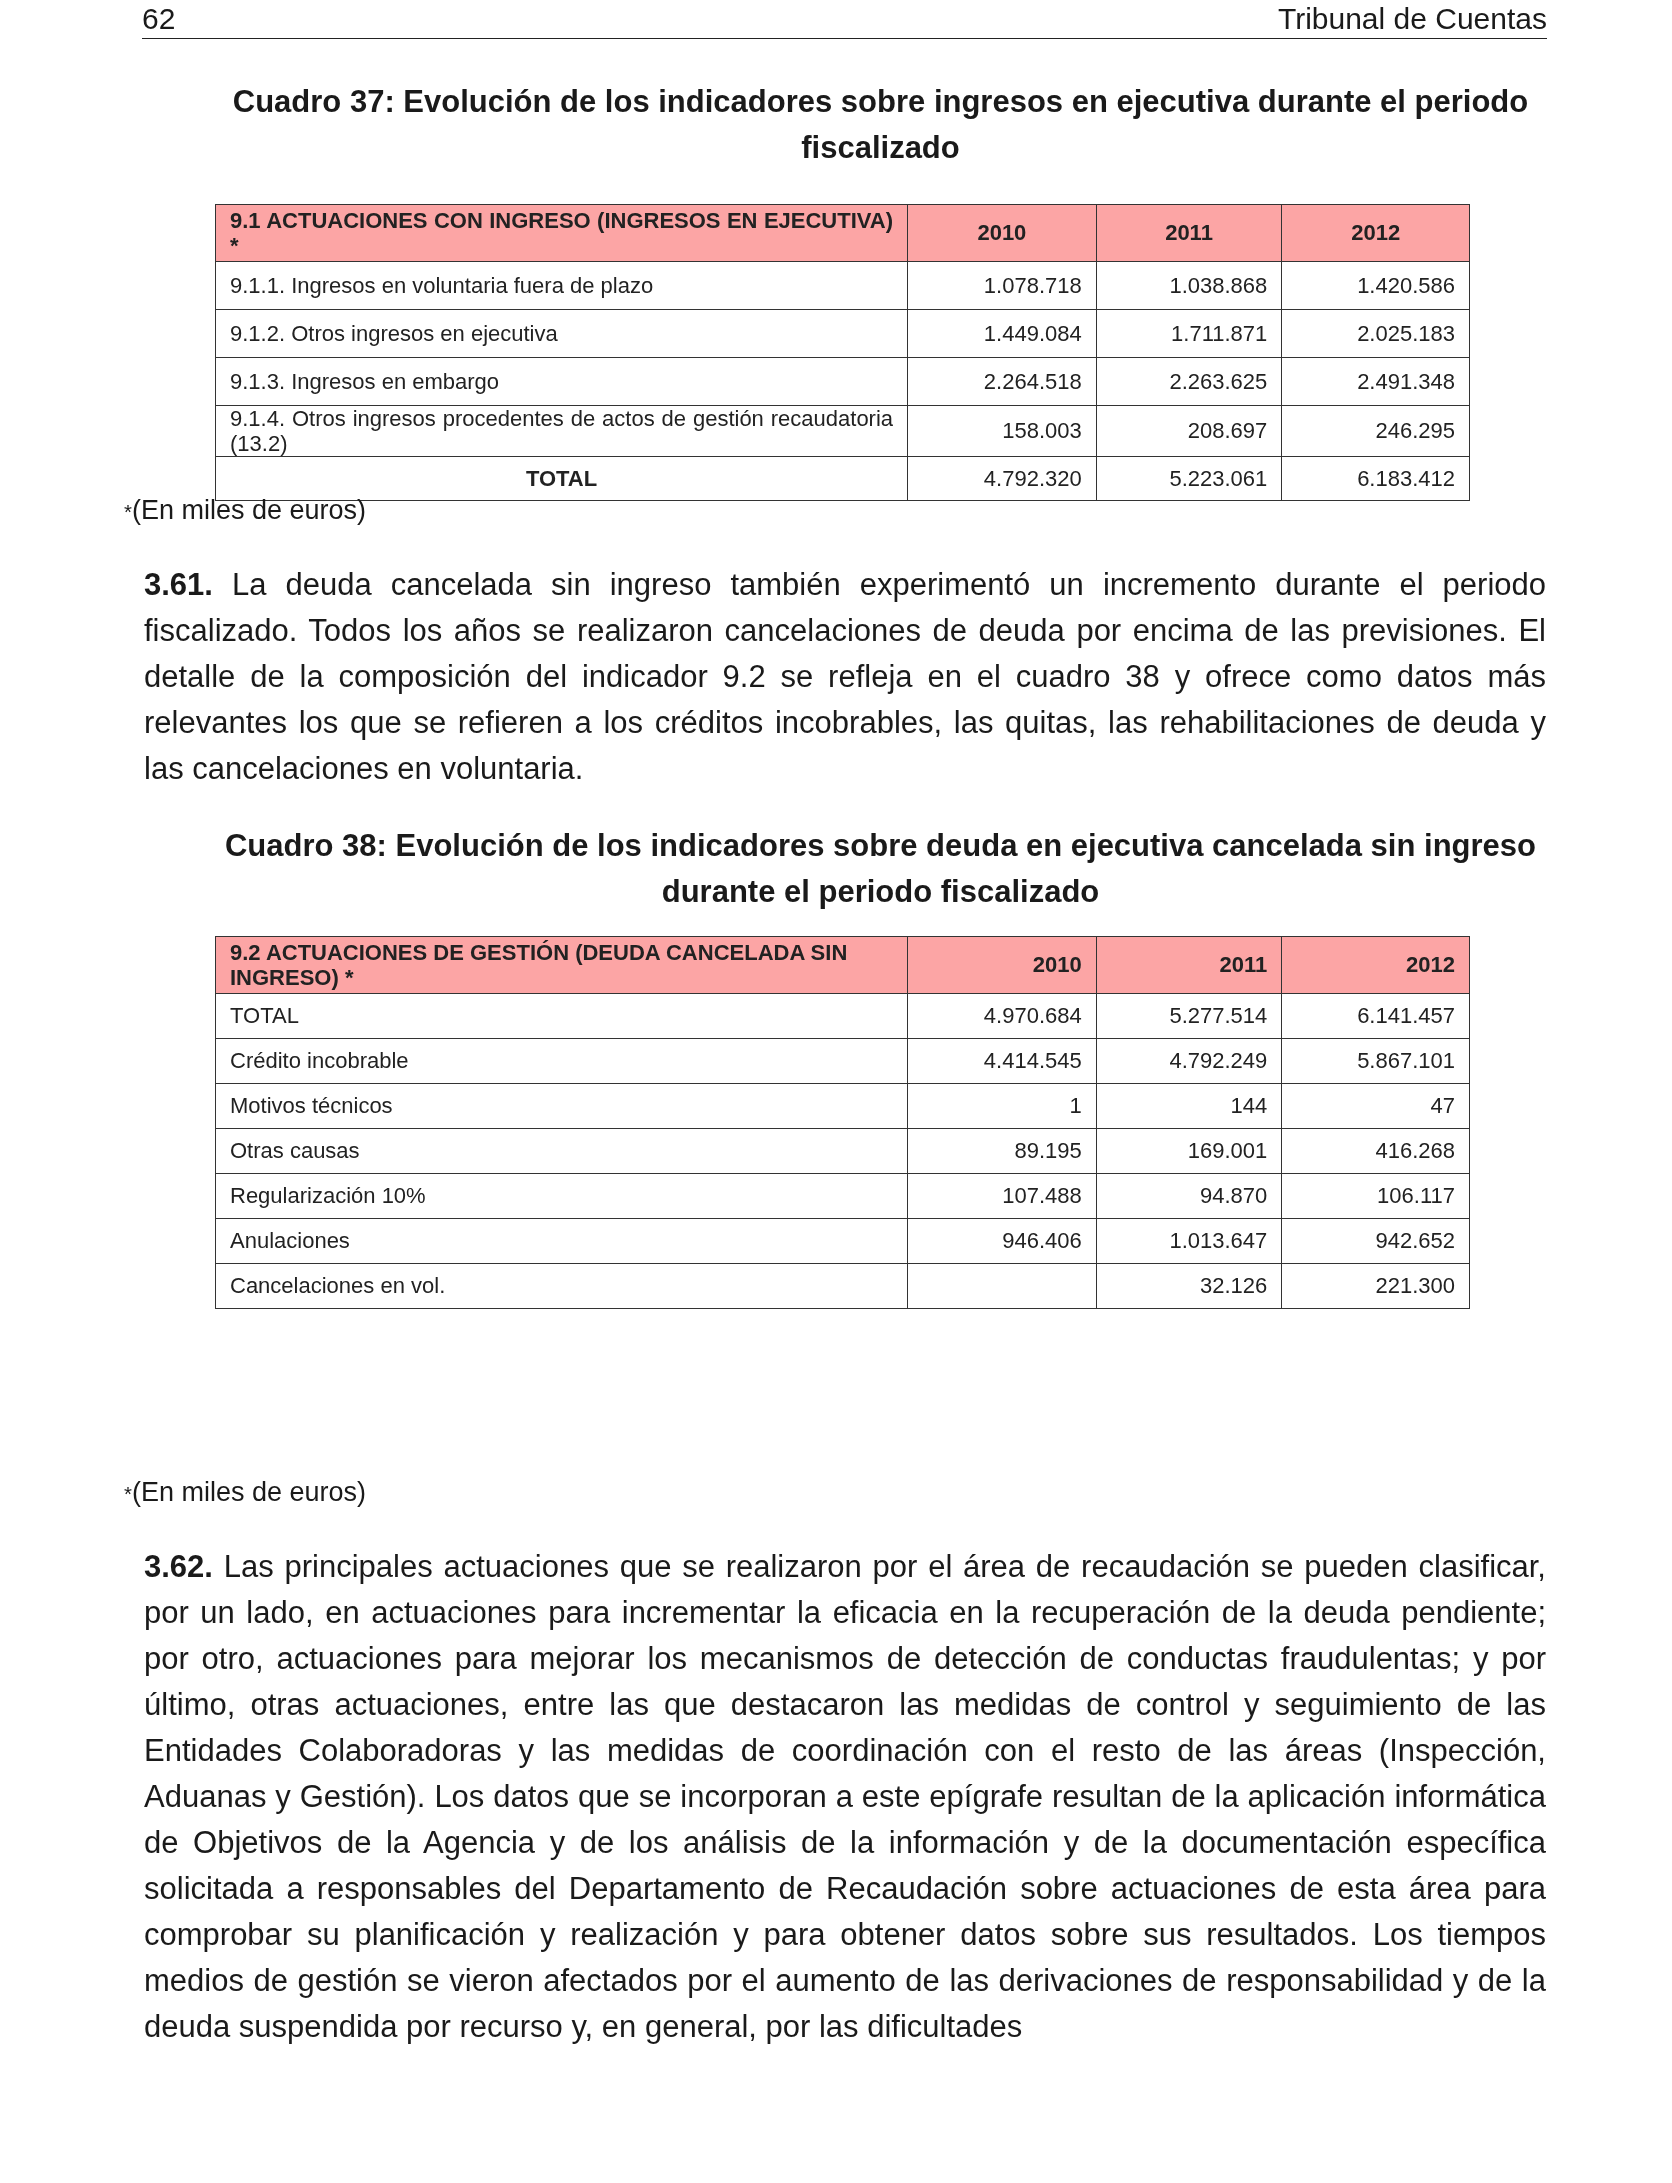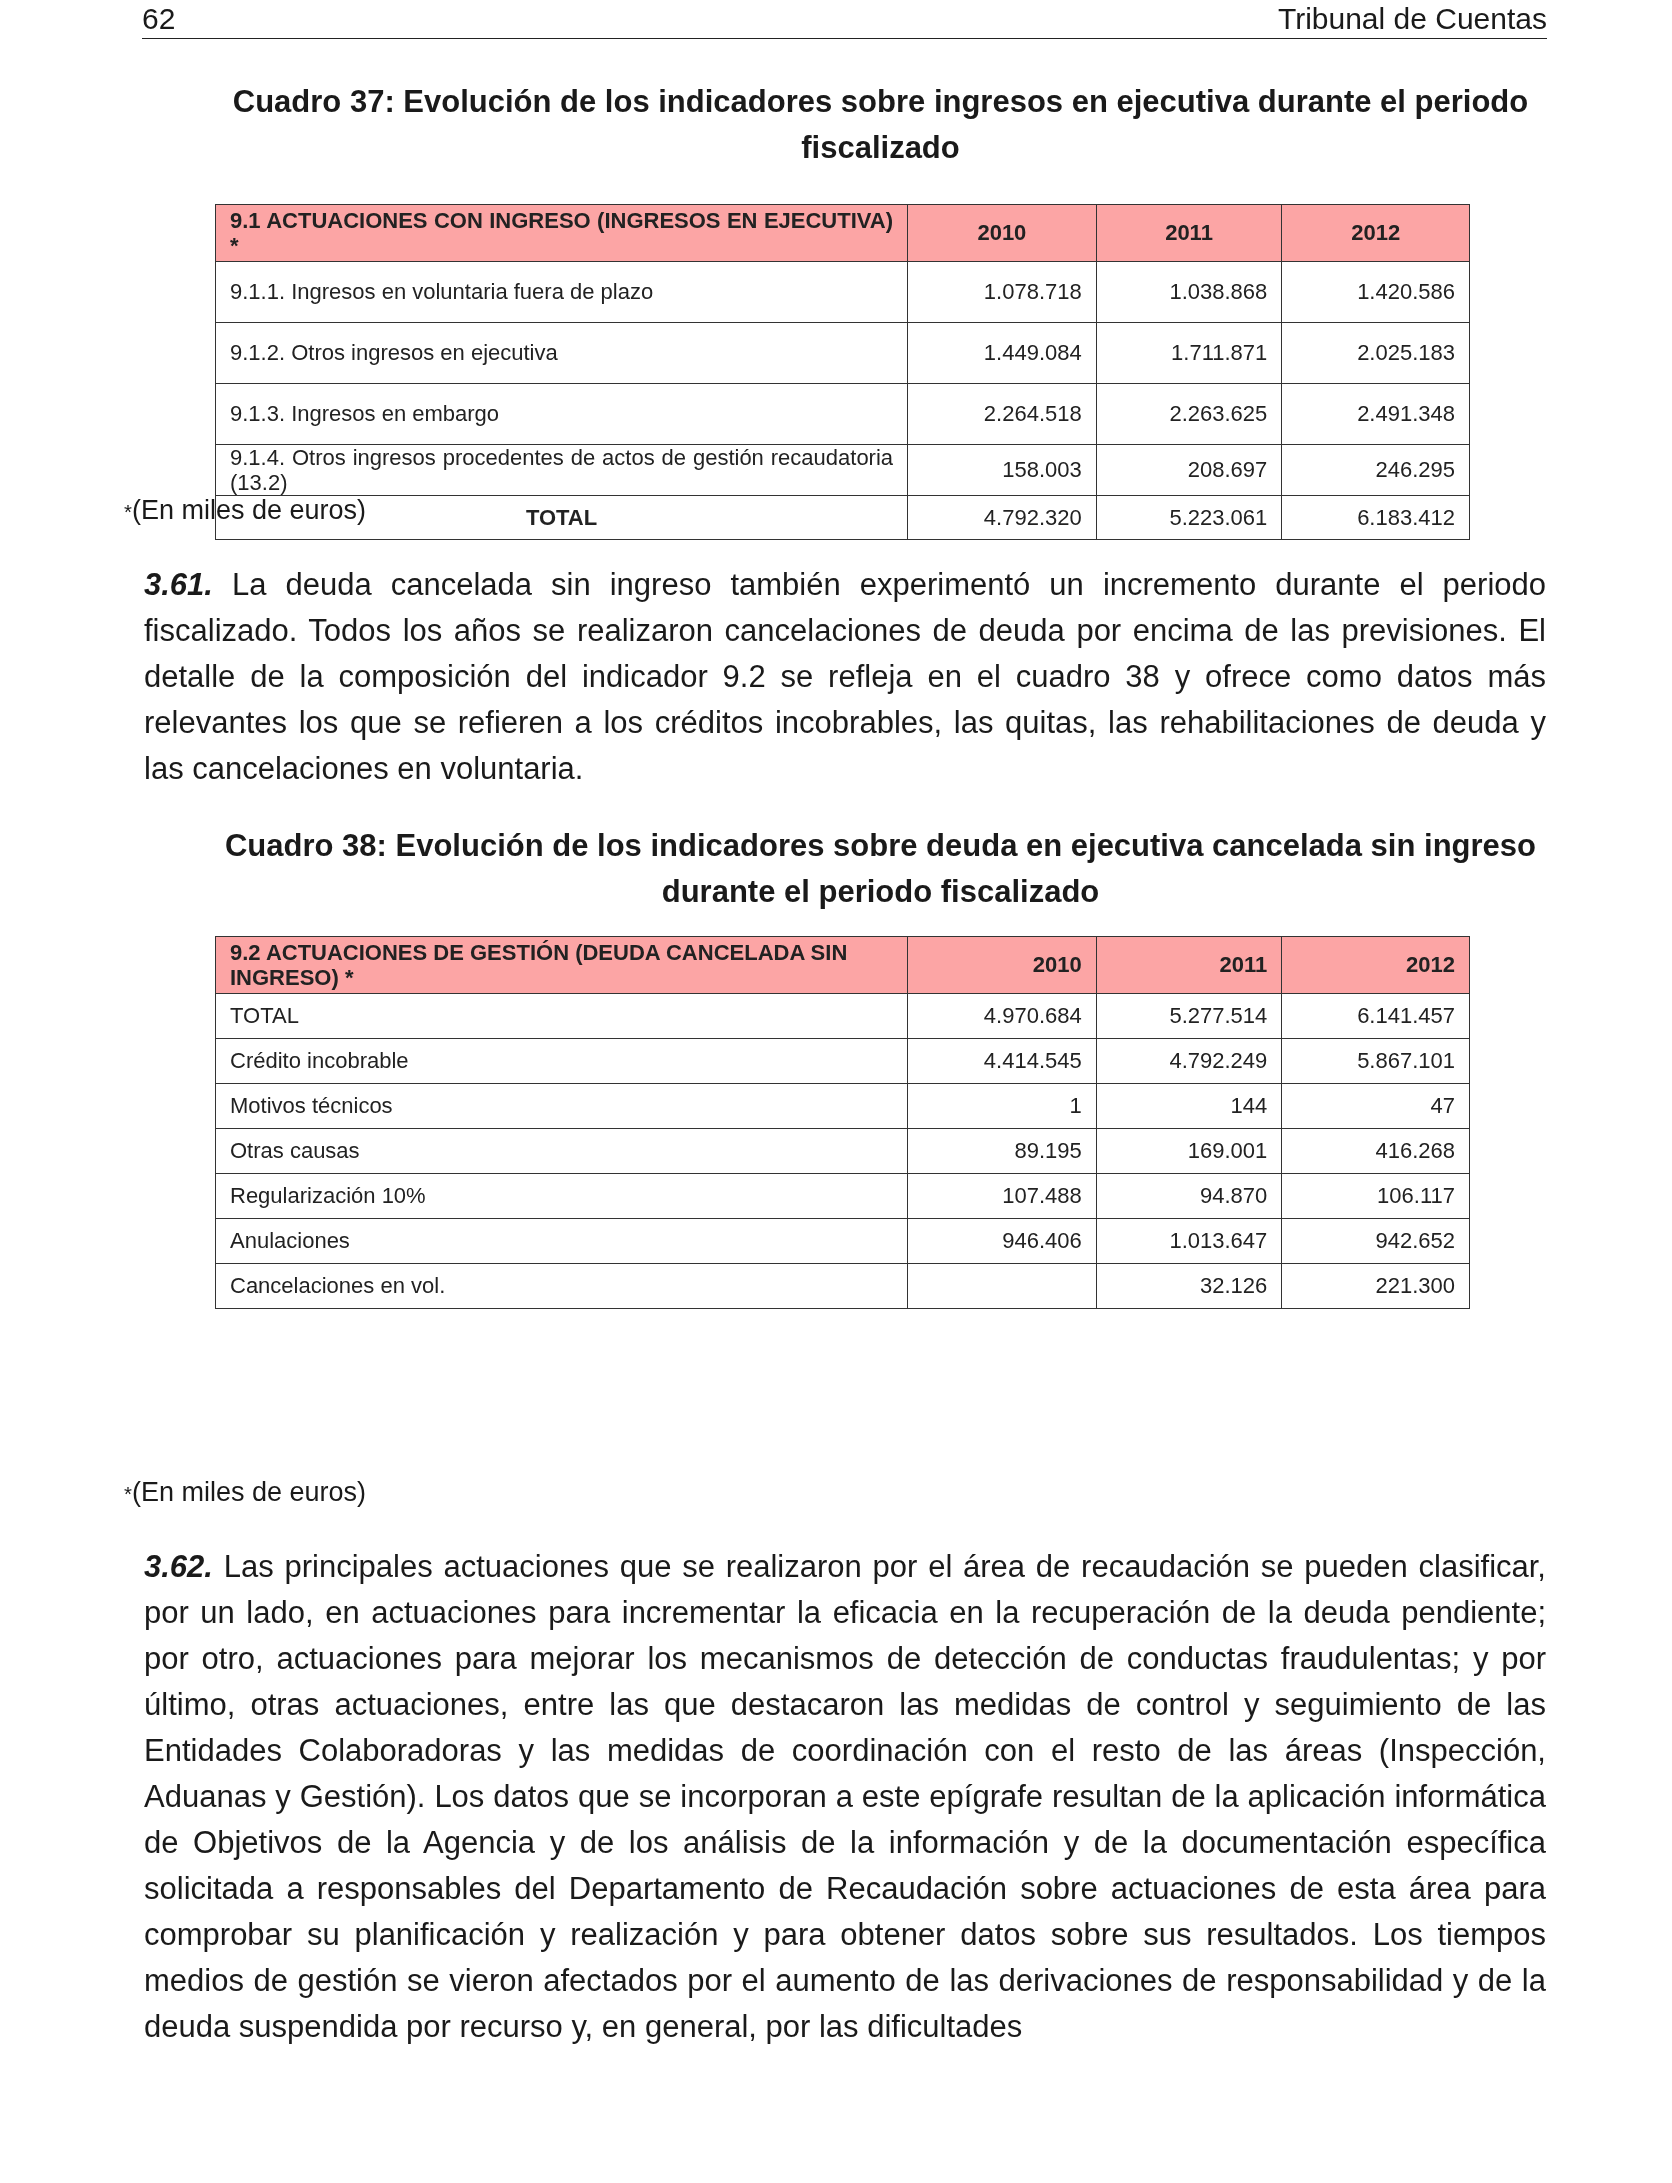--- a/index.html
+++ b/index.html
@@ -32,21 +32,21 @@
   table.data td.lbl { text-align: left; }
 
   #t37 { left: 215px; top: 204px; width: 1255px; }
   #t37 col.c0 { width: 686px; }
   #t37 col.c1 { width: 187px; }
   #t37 col.c2 { width: 184px; }
   #t37 col.c3 { width: 186px; }
   #t37 th.head-label { text-align: justify; text-align-last: left; line-height: 25px; font-size: 22px; padding: 3.1px 14px; }
   #t37 th.year { text-align: center; }
   #t37 tr.h { height: 53px; }
-  #t37 tr.r { height: 61px; }
+  #t37 tr.r { height: 48px; }
   #t37 tr.r2 { height: 50px; }
   #t37 tr.tot { height: 44px; }
   #t37 td.total-lbl { text-align: center; font-weight: bold; }
   #t37 td.bold { font-weight: normal; text-align: right; }
   #t37 td.just { text-align: justify; text-align-last: left; line-height: 25px; }
 
   #t38 { left: 215px; top: 936px; width: 1255px; }
   #t38 col.c0 { width: 686px; }
   #t38 col.c1 { width: 187px; }
   #t38 col.c2 { width: 184px; }
@@ -58,21 +58,21 @@
 
   .note { position: absolute; left: 124px; font-size: 27px; line-height: 31px; }
   .note .star { font-size: 20.4px; }
   #note37 { top: 495px; }
   #note38 { top: 1477px; }
 
   .para {
     position: absolute; left: 144px; width: 1402px;
     font-size: 31px; line-height: 46px; text-align: justify;
   }
-  .para b { font-weight: bold; font-style: italic; }
+  .para b { font-weight: bold; }
   #p361 { top: 562px; }
   #p362 { top: 1544px; }
 </style>
 </head>
 <body>
 
 <div class="page-header">
   <span>62</span>
   <span>Tribunal de Cuentas</span>
 </div>

